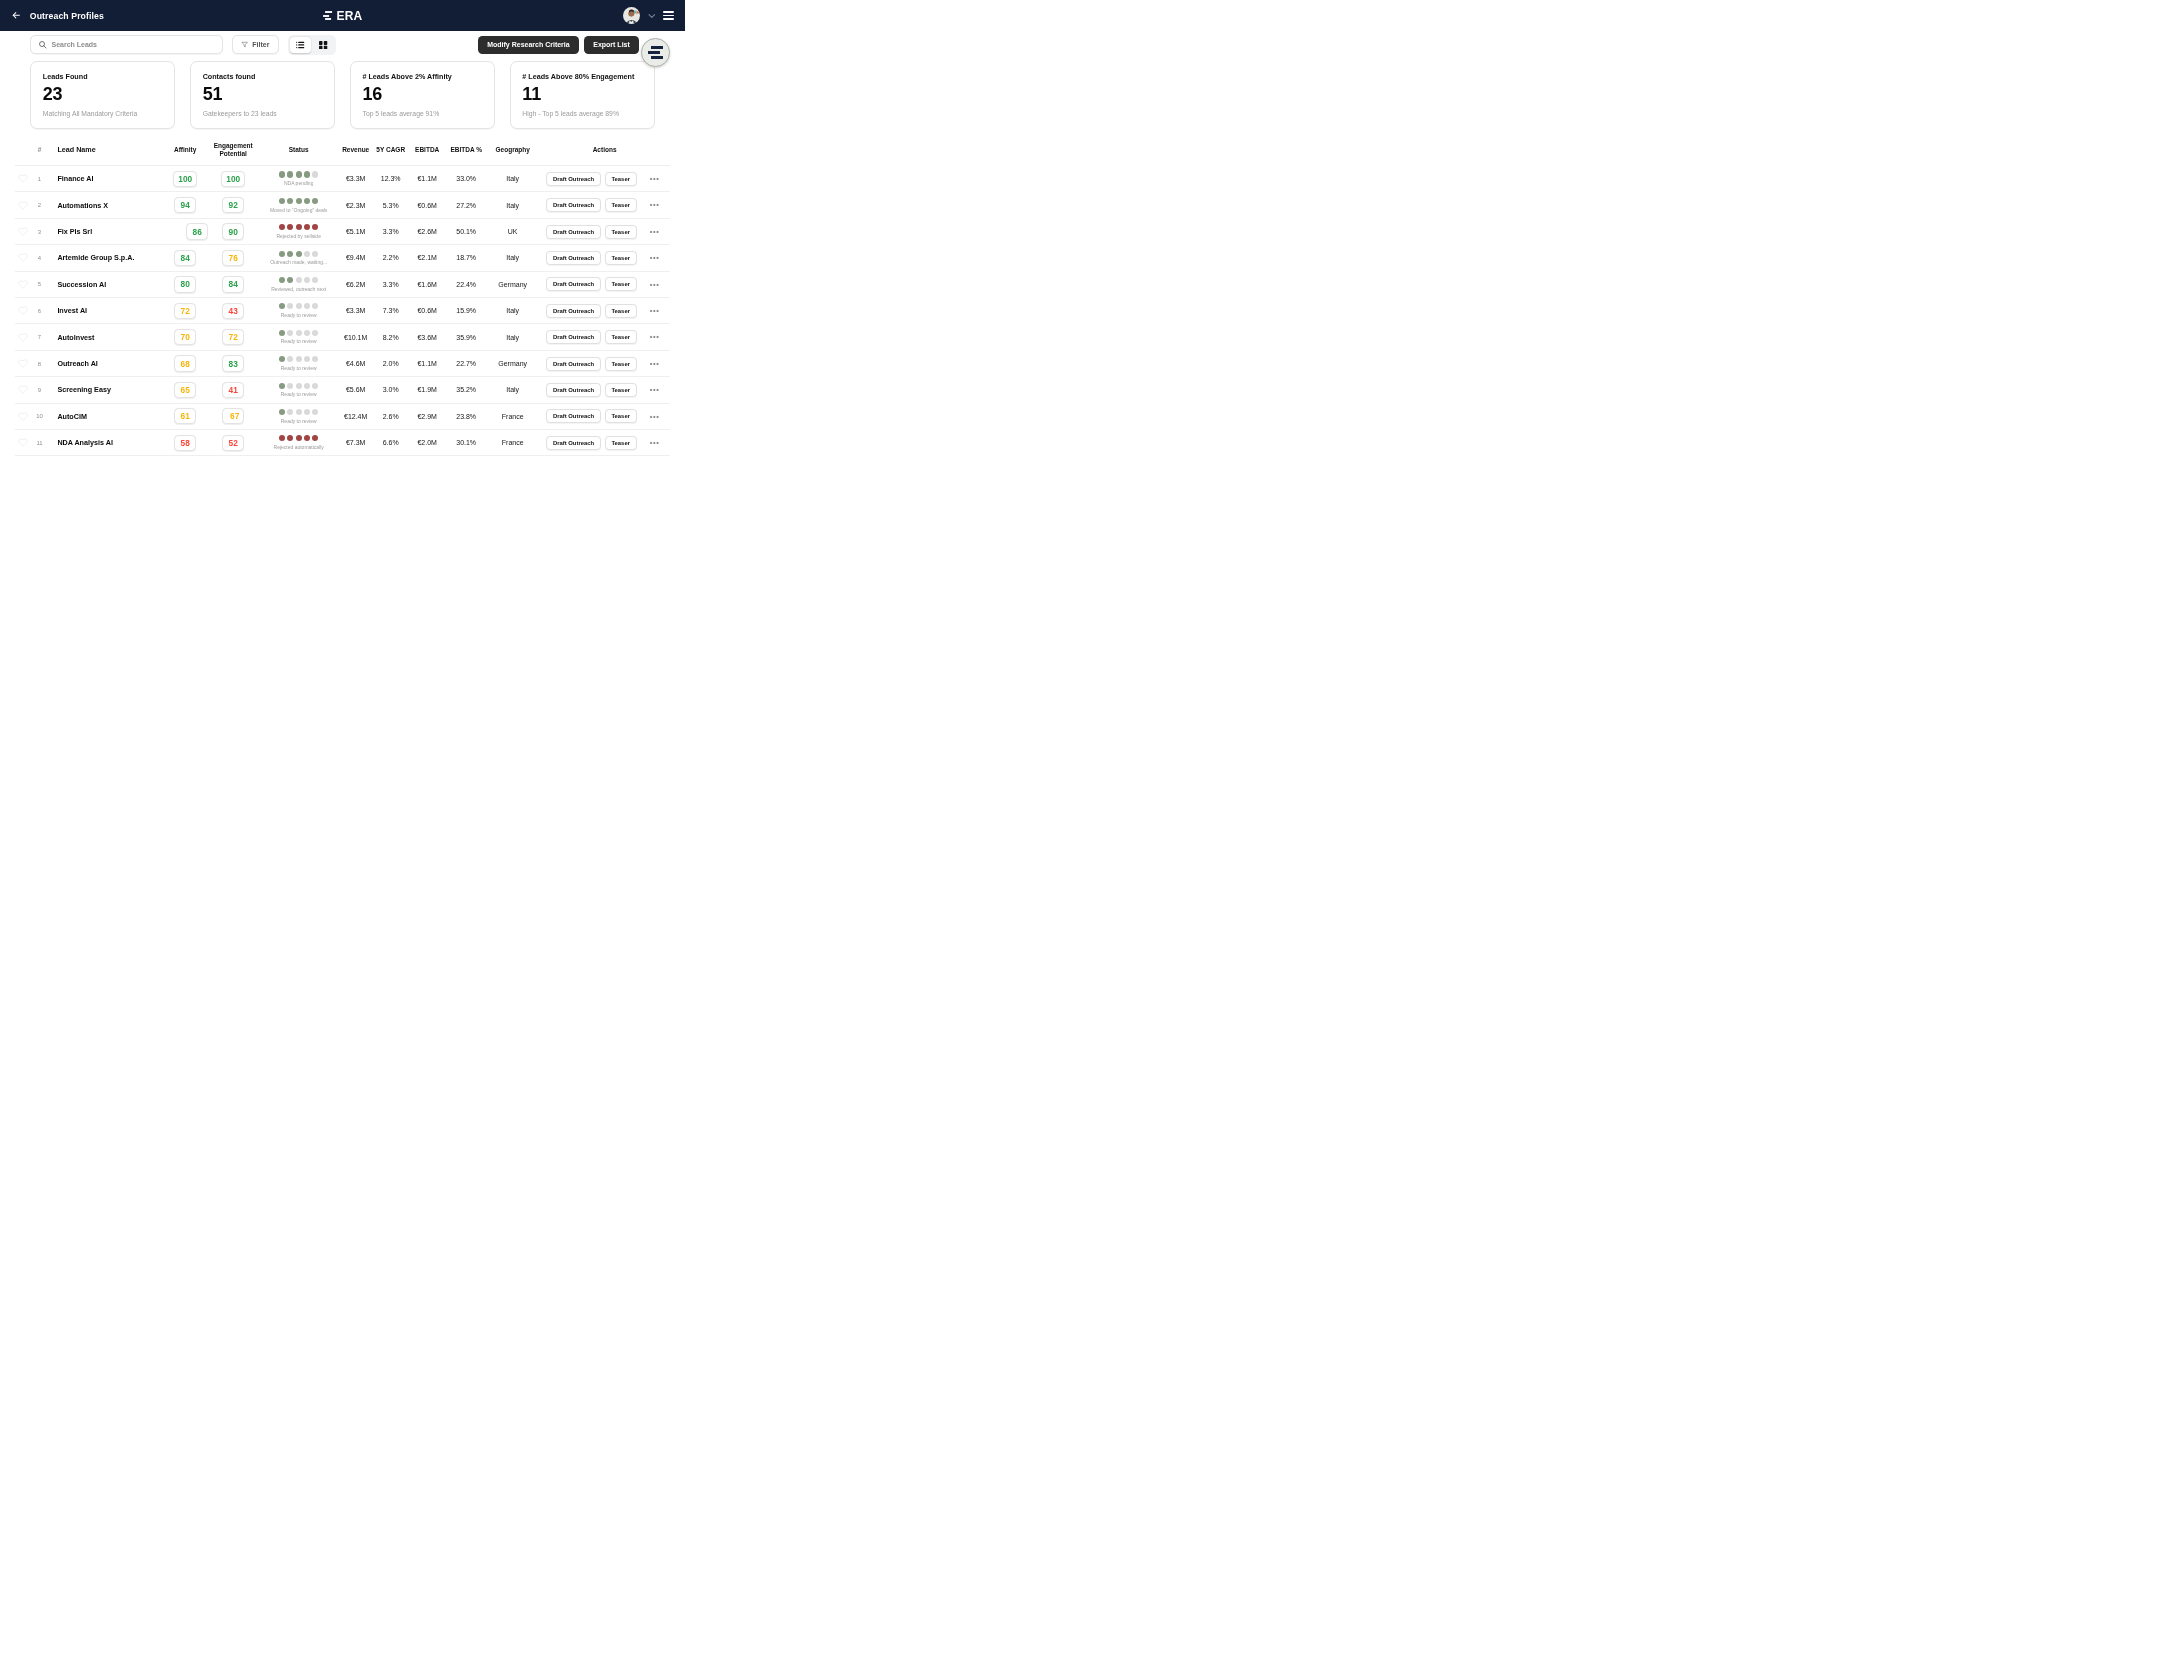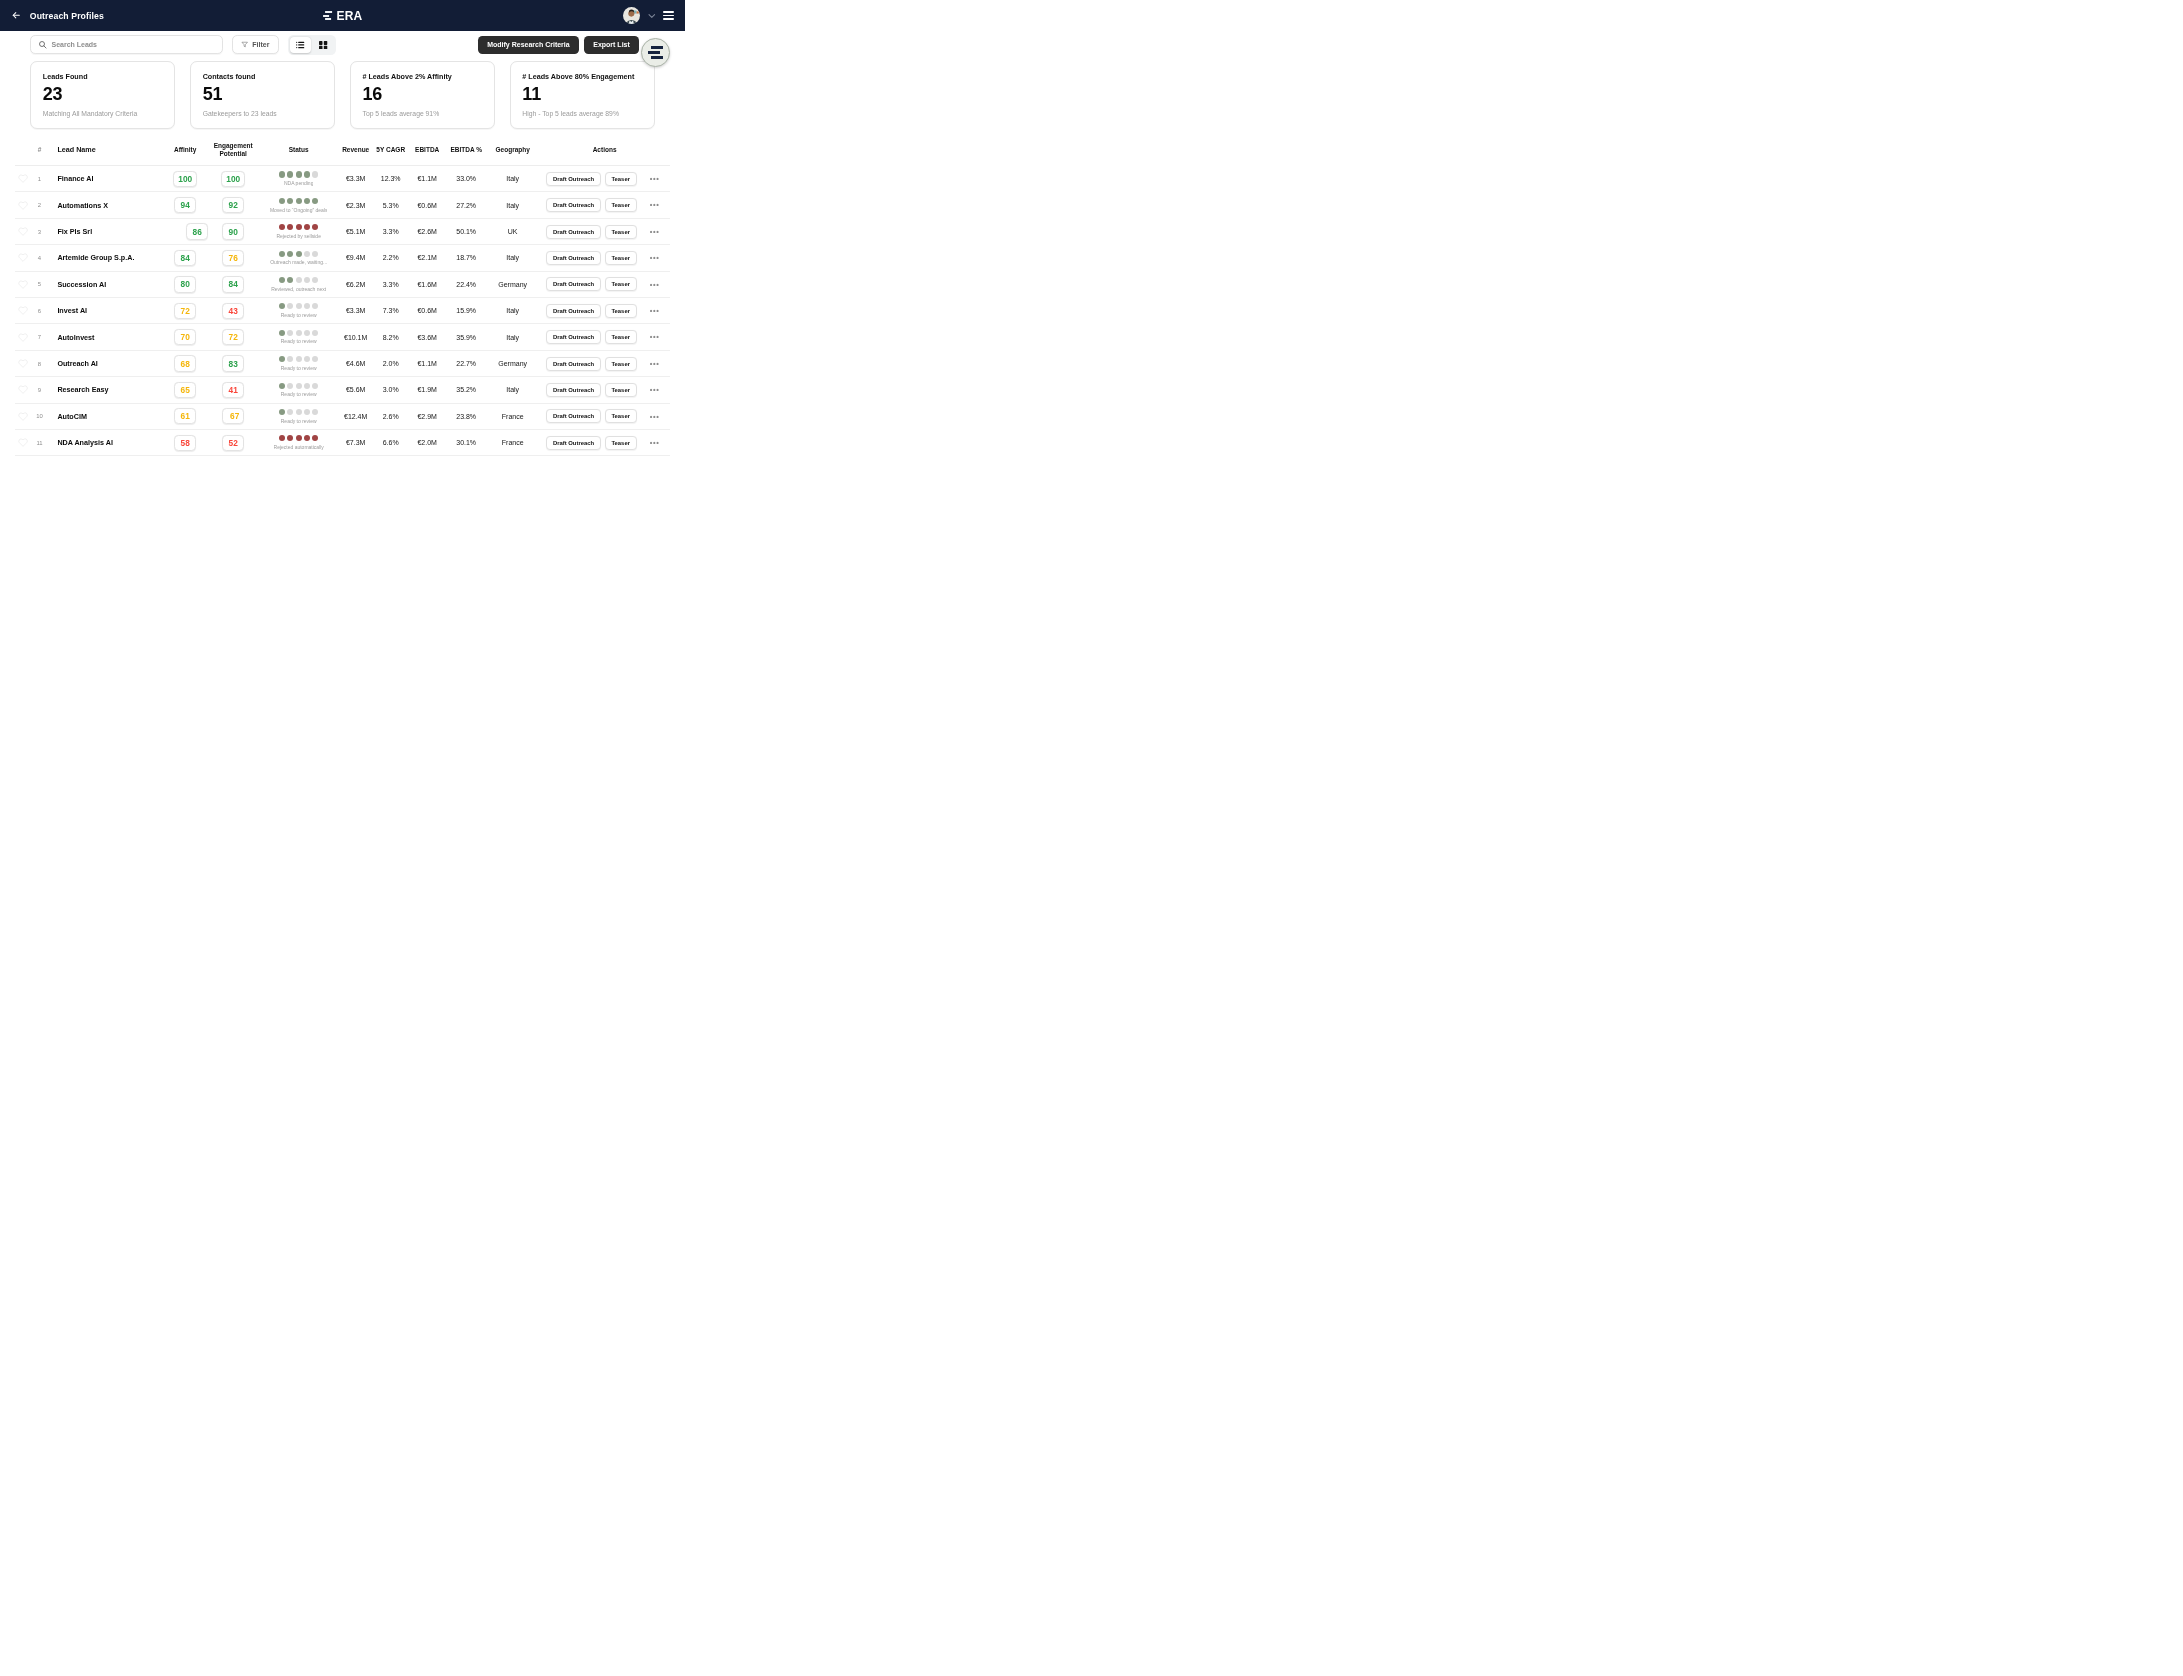--- a/index.html
+++ b/index.html
@@ -473,21 +473,21 @@
     </span>
   </div>
 
   <div class="grid trow">
     <span class="cell heart">
       <svg class="heart-ic" width="10" height="9.2" viewBox="0 0 24 22">
               <path d="M20.8 3.6a5.4 5.4 0 0 0-7.6 0L12 4.8l-1.2-1.2a5.4 5.4 0 0 0-7.6 7.6l1.2 1.2L12 20l7.6-7.6 1.2-1.2a5.4 5.4 0 0 0 0-7.6z"></path>
             </svg>
     </span>
     <span class="cell num">9</span>
-    <span class="cell name">Research Easy</span>
+    <span class="cell name">Screening Easy</span>
     <span class="cell"><span class="badge" style="color: rgb(245, 182, 11);">65</span></span>
     <span class="cell"><span class="badge" style="color: rgb(249, 70, 58);">41</span></span>
     <span class="cell status">
       <span class="dots">
               <span class="dot" style="background: rgb(135, 154, 130);"></span>
               <span class="dot" style="background: rgb(217, 217, 217);"></span>
               <span class="dot" style="background: rgb(217, 217, 217);"></span>
               <span class="dot" style="background: rgb(217, 217, 217);"></span>
               <span class="dot" style="background: rgb(217, 217, 217);"></span>
             </span>

